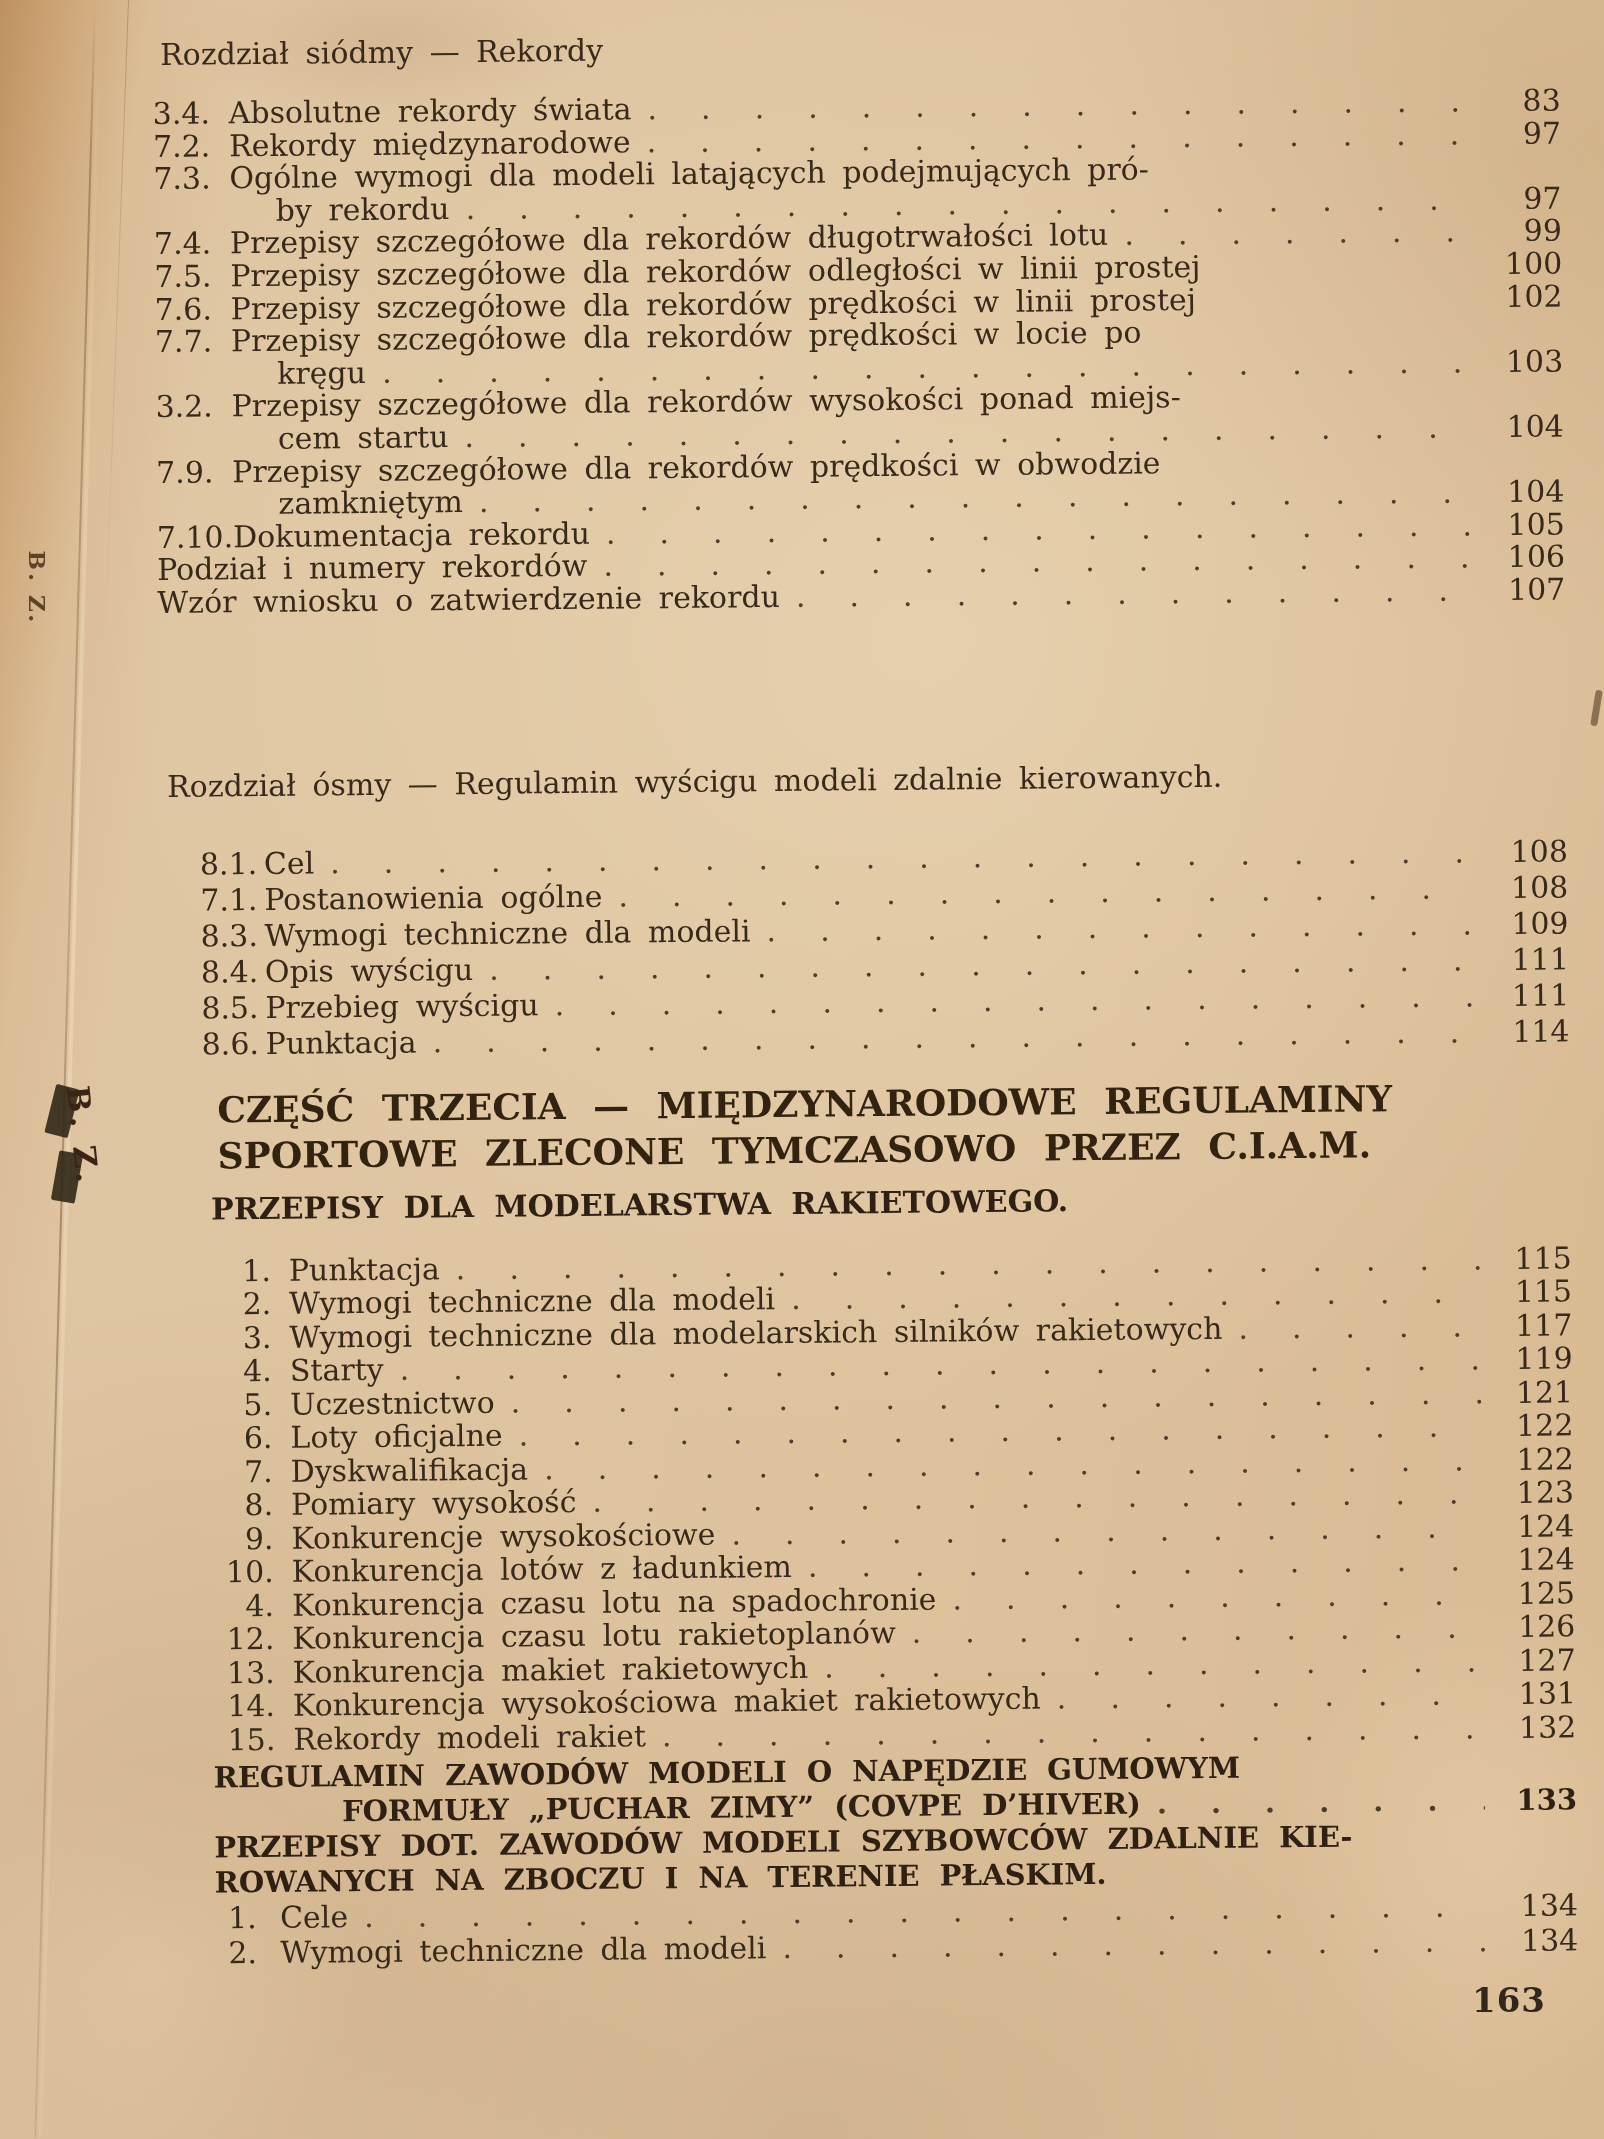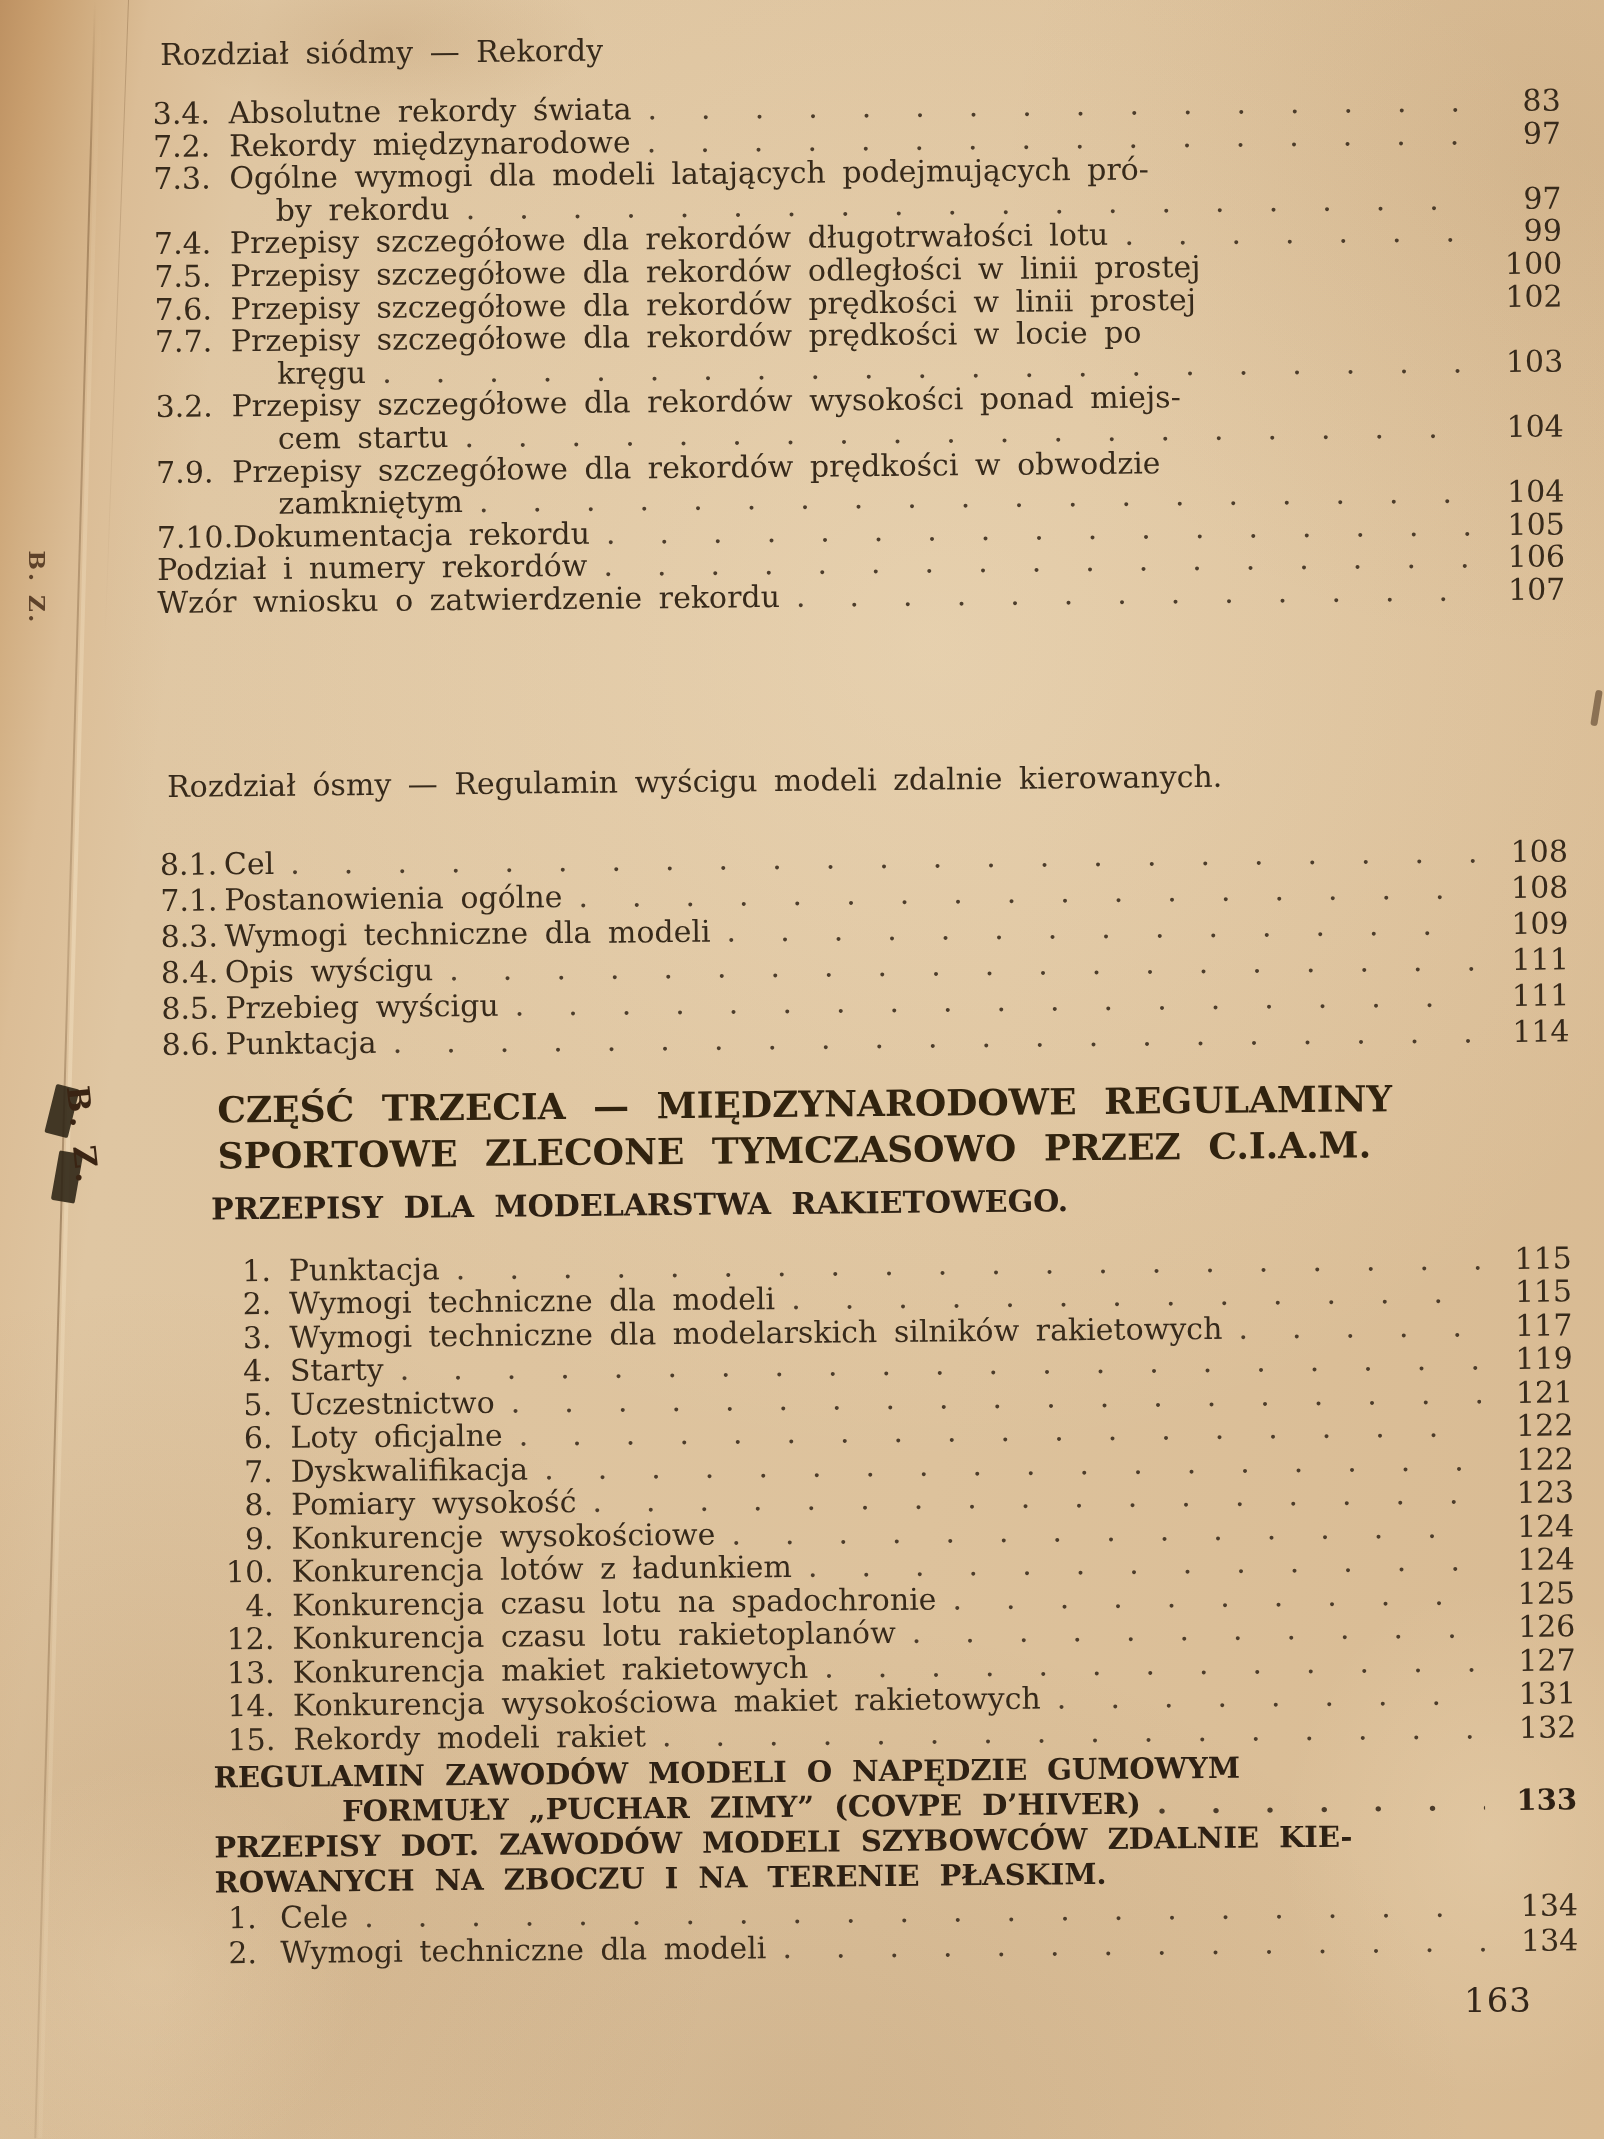--- a/index.html
+++ b/index.html
@@ -46,32 +46,32 @@
   .sec7 .row{line-height:32.6px;}
   .sec8 .row{line-height:36px;}
   .part3{margin:28px 0 0 45px;}
   .part3 .row{line-height:33.5px;}
   .boldblock{margin:4px 0 0 45px;}
   .boldblock .row{line-height:35px;font-weight:bold;font-size:29px;word-spacing:10px;color:#2e2114;}
   .final{margin:0 0 0 58px;}
   .final .row{line-height:35px;}
 
   .num{flex:0 0 auto;min-width:76px;}
-  .sec8 .num{min-width:64px;}
+  .sec8 .num{min-width:64px;margin-left:40px;}
   .part3 .num{min-width:80px;text-align:right;padding-right:18px;box-sizing:border-box;}
   .final .num{min-width:52px;}
   .row.cont{padding-left:122px;}
   .boldblock .row.cont{padding-left:128px;}
   .title{flex:0 1 auto;}
   .leader{flex:1 1 auto;overflow:hidden;white-space:nowrap;margin:0 8px 0 16px;min-width:16px;}
   .leader::before{content:"......................................";letter-spacing:44px;color:#3c2e1f;opacity:.9;}
   .row.nodots .leader::before{visibility:hidden;}
   .pg{flex:0 0 auto;min-width:84px;text-align:right;}
 
-  .folio{position:absolute;right:72px;top:1980px;font-size:34px;font-weight:normal;color:#33261a;letter-spacing:1px;}
+  .folio{position:absolute;right:58px;top:1980px;font-size:34px;font-weight:bold;color:#33261a;letter-spacing:1px;}
 </style>
 </head>
 <body>
 
 <div class="scan">
   <div class="crease"></div>
   <div class="crease-hi"></div>
   <div class="crease2"></div>
   <div class="stain s1"></div>
   <div class="stain s2"></div>

